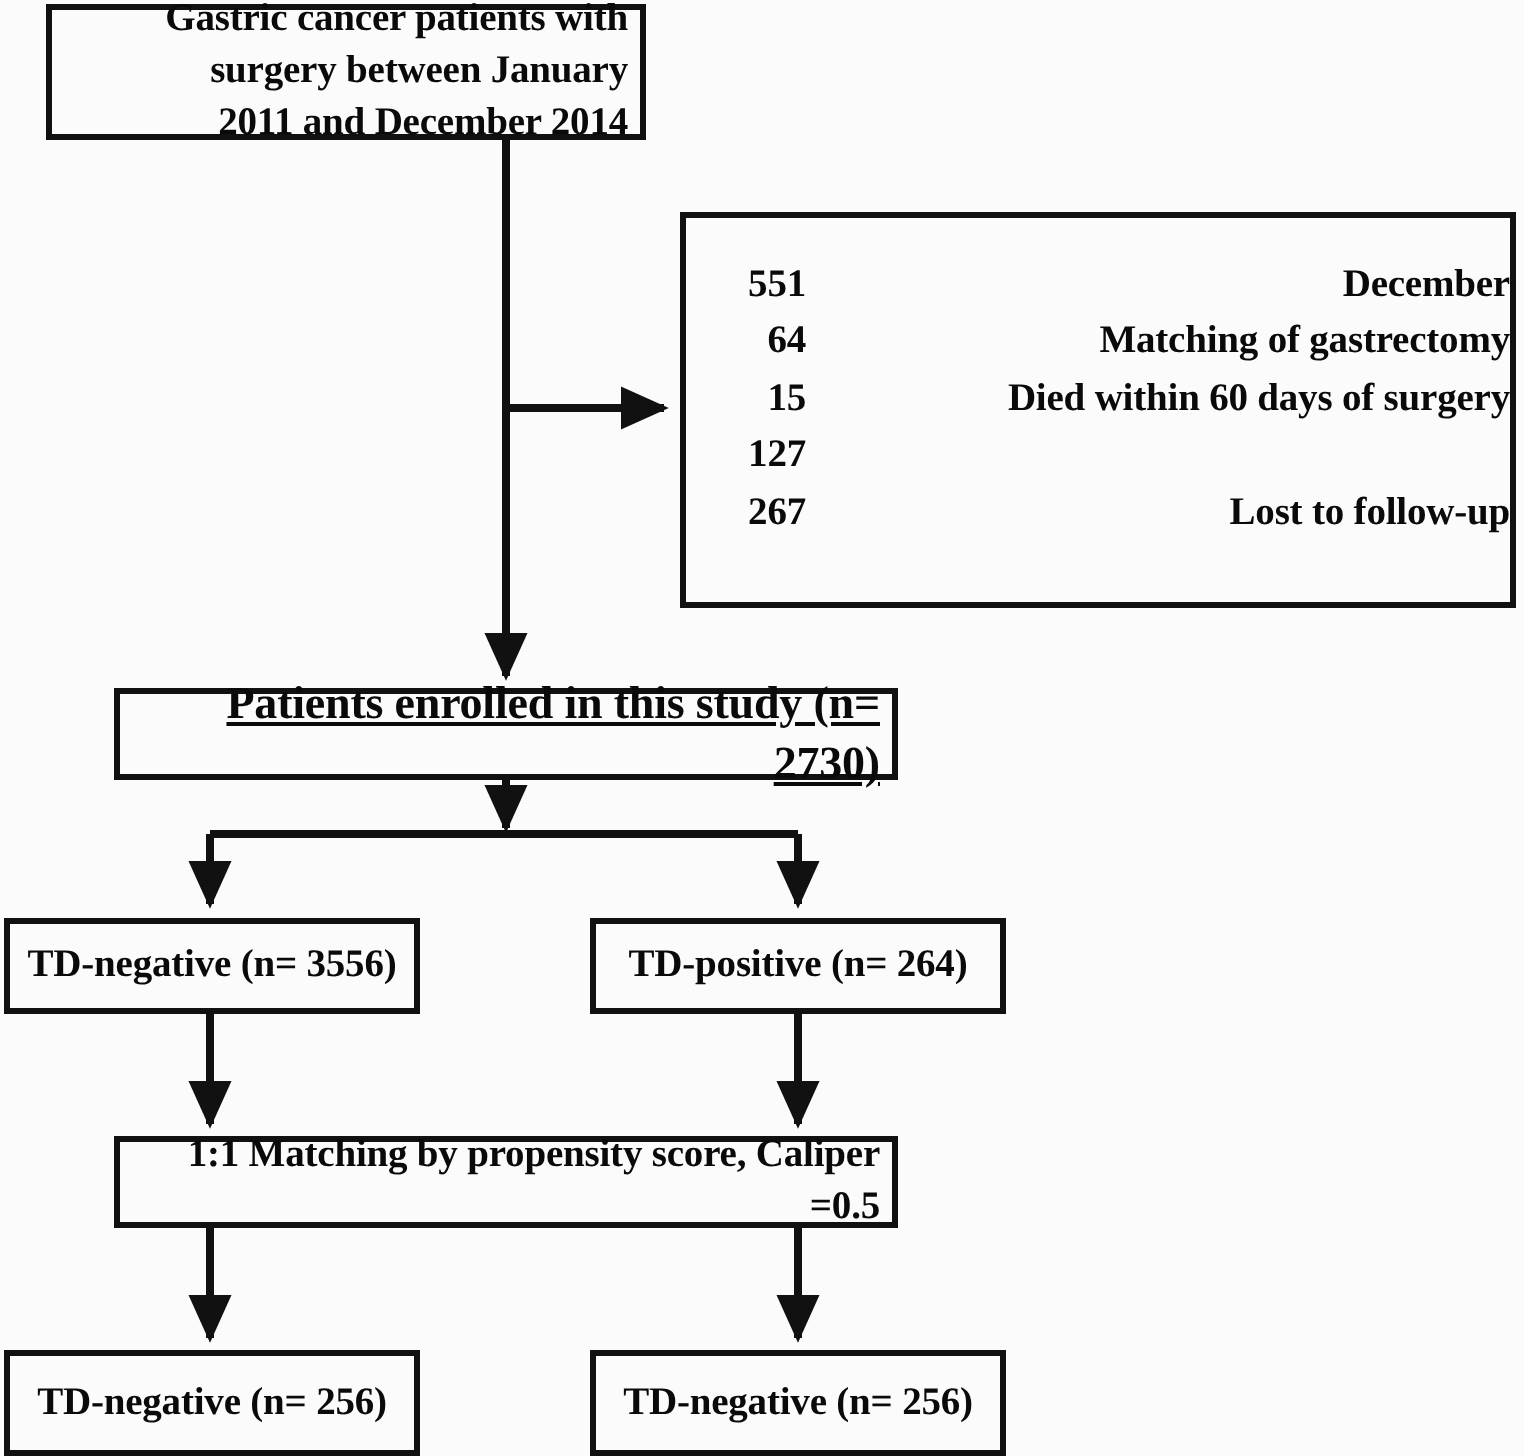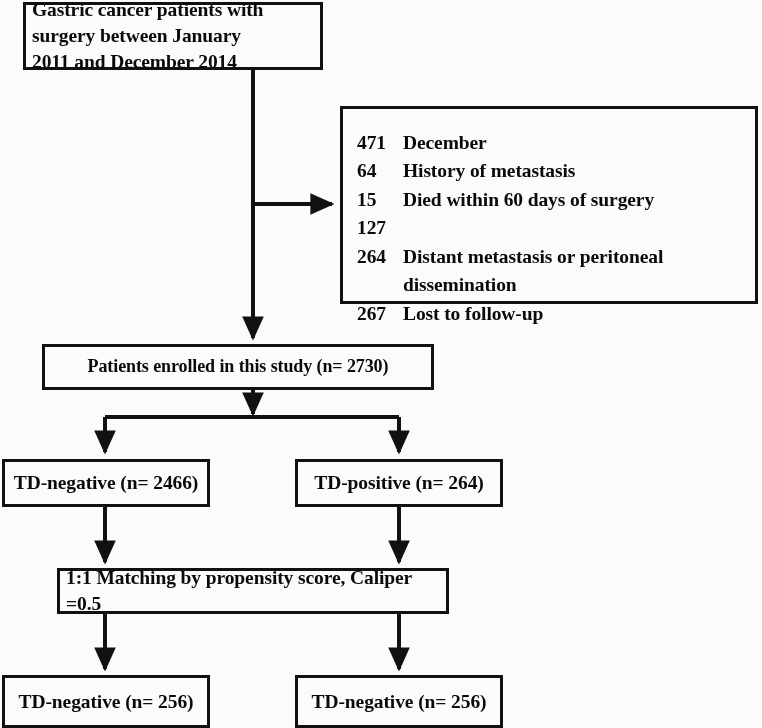--- a/index.html
+++ b/index.html
@@ -27,21 +27,21 @@
     pointer-events: none;
   }
   .node {
     position: absolute;
     box-sizing: border-box;
     background: #fbfbfb;
     border: 3px solid #111111;
     display: flex;
     align-items: center;
     justify-content: center;
-    text-align: left;
+    text-align: right;
     color: #0a0a0a;
     font-weight: bold;
     letter-spacing: -0.1px;
     z-index: 2;
   }
   .node .txt {
     display: block;
     line-height: 1.32;
     padding: 0 6px;
     white-space: pre-line;
@@ -52,22 +52,23 @@
     left: 23px;  top: 2px;   width: 300px; height: 68px;
     font-size: 19.5px;
   }
   #node-excluded {
     left: 340px; top: 106px; width: 418px; height: 198px;
     display: block;
     padding: 20px 0 0 14px;
     font-size: 19.5px;
   }
   #node-enrolled {
-    left: 42px;  top: 344px; width: 392px; height: 46px;
-    font-size: 18px;
+    left: 57px;  top: 344px; width: 392px; height: 46px;
+    font-size: 23px;
+    text-decoration: underline;
   }
   #node-td-neg {
     left: 2px;   top: 459px; width: 208px; height: 48px;
     font-size: 19.5px;
   }
   #node-td-pos {
     left: 295px; top: 459px; width: 208px; height: 48px;
     font-size: 19.5px;
   }
   #node-matching {
@@ -148,51 +149,47 @@
   </svg>
 
   <div class="node" id="node-source">
     <span class="txt">Gastric cancer patients with surgery between January
 2011 and December 2014</span>
   </div>
 
   <div class="node" id="node-excluded">
     <ul class="excl-list">
       <li>
-        <span class="n">471</span>
+        <span class="n">551</span>
         <span class="lbl">December</span>
       </li>
       <li>
         <span class="n">64</span>
-        <span class="lbl">History of metastasis</span>
+        <span class="lbl">Matching of gastrectomy</span>
       </li>
       <li>
         <span class="n">15</span>
         <span class="lbl">Died within 60 days of surgery</span>
       </li>
       <li>
         <span class="n">127</span>
       </li>
       <li>
-        <span class="n">264</span>
-        <span class="lbl">Distant metastasis or peritoneal dissemination</span>
-      </li>
-      <li>
         <span class="n">267</span>
         <span class="lbl">Lost to follow-up</span>
       </li>
     </ul>
   </div>
 
   <div class="node" id="node-enrolled">
     <span class="txt">Patients enrolled in this study (n= 2730)</span>
   </div>
 
   <div class="node" id="node-td-neg">
-    <span class="txt">TD-negative (n= 2466)</span>
+    <span class="txt">TD-negative (n= 3556)</span>
   </div>
 
   <div class="node" id="node-td-pos">
     <span class="txt">TD-positive (n= 264)</span>
   </div>
 
   <div class="node" id="node-matching">
     <span class="txt">1:1 Matching by propensity score, Caliper =0.5</span>
   </div>
 

